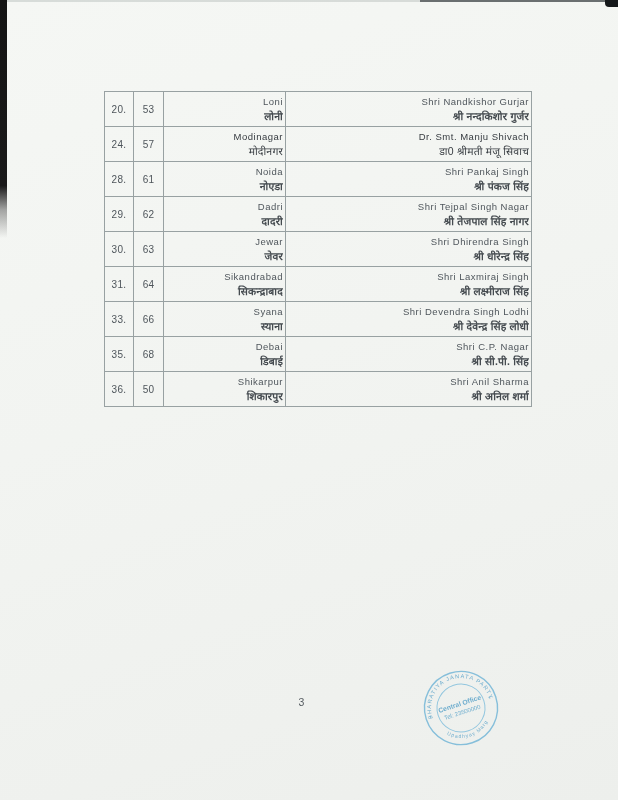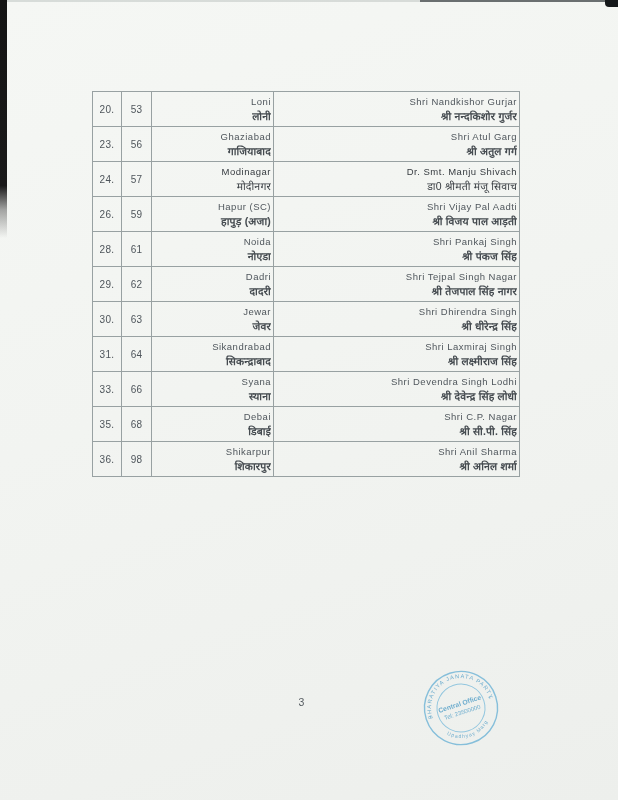--- a/index.html
+++ b/index.html
@@ -24,21 +24,21 @@
   .edge-top-dark {
     position:absolute; left:420px; top:0; width:198px; height:2px;
     background:rgba(70,75,78,.75);
   }
   .edge-corner {
     position:absolute; right:0; top:0; width:13px; height:7px;
     background:#15181a; border-bottom-left-radius:4px;
   }
   
   table.list {
-    position:absolute; left:92px; top:91px;
+    position:absolute; left:104px; top:91px;
     width:427px; table-layout:fixed; border-collapse:collapse;
   }
   table.list td {
     border:1px solid #98a1a2;
   }
   table.list tr { height:35px; }
   td.c-sno, td.c-acno {
     text-align:center; vertical-align:middle;
     font-size:10px; color:#4e555b; letter-spacing:.3px;
   }
@@ -89,57 +89,33 @@
           <td class="c-acno">53</td>
           <td class="c-const">
             <div class="ln-en">Loni</div>
             <div class="ln-hi">लोनी</div>
           </td>
           <td class="c-cand">
             <div class="ln-en">Shri Nandkishor Gurjar</div>
             <div class="ln-hi">श्री नन्दकिशोर गुर्जर</div>
           </td>
         </tr>
-        <tr>
-          <td class="c-sno">23.</td>
-          <td class="c-acno">56</td>
-          <td class="c-const">
-            <div class="ln-en">Ghaziabad</div>
-            <div class="ln-hi">गाजियाबाद</div>
-          </td>
-          <td class="c-cand">
-            <div class="ln-en">Shri Atul Garg</div>
-            <div class="ln-hi">श्री अतुल गर्ग</div>
-          </td>
-        </tr>
         <tr class="bold">
           <td class="c-sno">24.</td>
           <td class="c-acno">57</td>
           <td class="c-const">
             <div class="ln-en">Modinagar</div>
             <div class="ln-hi">मोदीनगर</div>
           </td>
           <td class="c-cand">
             <div class="ln-en">Dr. Smt. Manju Shivach</div>
             <div class="ln-hi">डा0 श्रीमती मंजू सिवाच</div>
           </td>
         </tr>
         <tr>
-          <td class="c-sno">26.</td>
-          <td class="c-acno">59</td>
-          <td class="c-const">
-            <div class="ln-en">Hapur (SC)</div>
-            <div class="ln-hi">हापुड़ (अजा)</div>
-          </td>
-          <td class="c-cand">
-            <div class="ln-en">Shri Vijay Pal Aadti</div>
-            <div class="ln-hi">श्री विजय पाल आड़ती</div>
-          </td>
-        </tr>
-        <tr>
           <td class="c-sno">28.</td>
           <td class="c-acno">61</td>
           <td class="c-const">
             <div class="ln-en">Noida</div>
             <div class="ln-hi">नोएडा</div>
           </td>
           <td class="c-cand">
             <div class="ln-en">Shri Pankaj Singh</div>
             <div class="ln-hi">श्री पंकज सिंह</div>
           </td>
@@ -199,21 +175,21 @@
             <div class="ln-en">Debai</div>
             <div class="ln-hi">डिबाई</div>
           </td>
           <td class="c-cand">
             <div class="ln-en">Shri C.P. Nagar</div>
             <div class="ln-hi">श्री सी.पी. सिंह</div>
           </td>
         </tr>
         <tr>
           <td class="c-sno">36.</td>
-          <td class="c-acno">98</td>
+          <td class="c-acno">50</td>
           <td class="c-const">
             <div class="ln-en">Shikarpur</div>
             <div class="ln-hi">शिकारपुर</div>
           </td>
           <td class="c-cand">
             <div class="ln-en">Shri Anil Sharma</div>
             <div class="ln-hi">श्री अनिल शर्मा</div>
           </td>
         </tr>
       </tbody>

